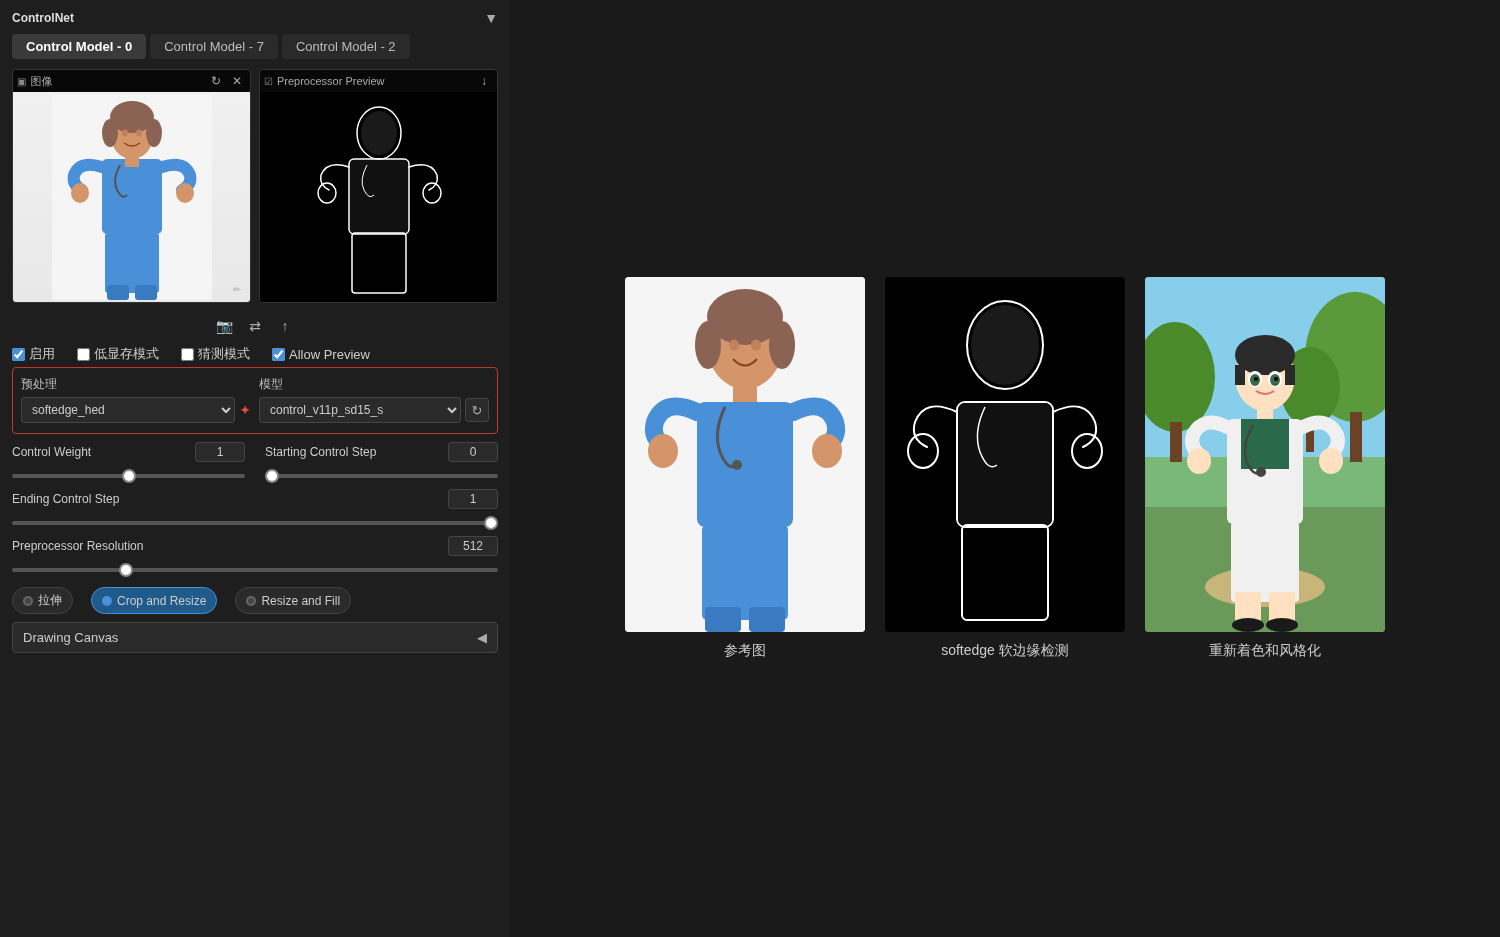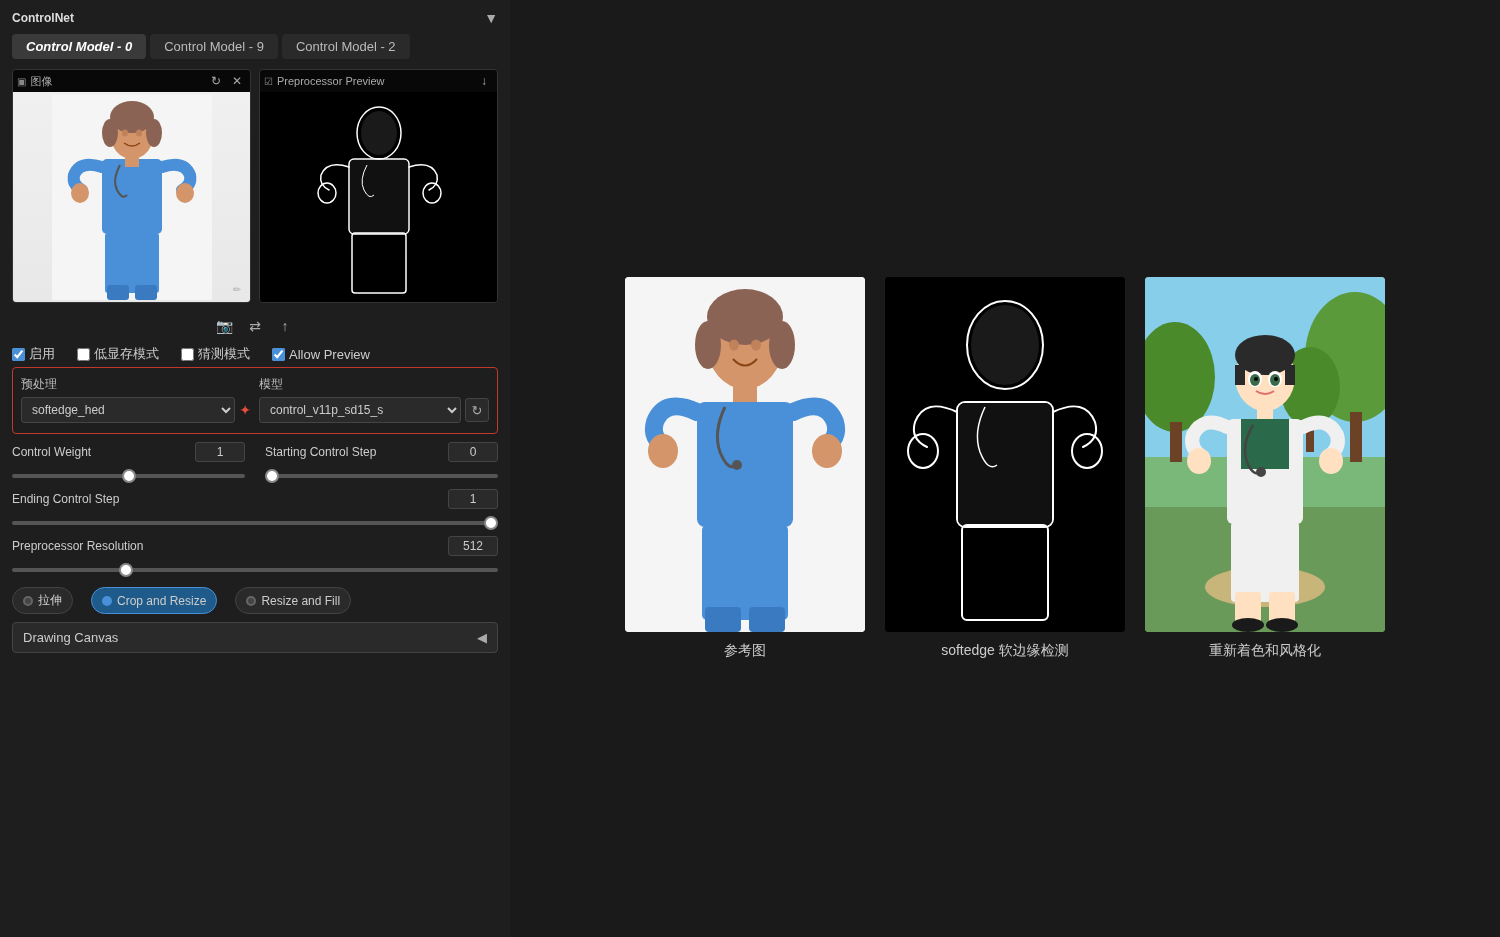--- a/index.html
+++ b/index.html
@@ -56,21 +56,20 @@
       font-size: 13px;
       color: #bbb;
       background: #2a2a2a;
       border: none;
     }
 
     .tab.active {
       background: #3a3a3a;
       color: #fff;
       font-weight: bold;
-      font-style: italic;
     }
 
     .image-row {
       display: flex;
       gap: 8px;
       margin-bottom: 8px;
     }
 
     .image-box {
       flex: 1;
@@ -425,21 +424,21 @@
 
 <div class="left-panel">
 
   <div class="panel-header">
     <span class="panel-title">ControlNet</span>
     <span class="panel-arrow">▼</span>
   </div>
 
   <div class="tabs">
     <button class="tab active">Control Model - 0</button>
-    <button class="tab">Control Model - 9</button>
+    <button class="tab">Control Model - 7</button>
     <button class="tab">Control Model - 2</button>
   </div>
 
   <div class="image-row">
 
     <div class="image-box">
       <div class="image-box-header">
         <div class="image-box-header-left">
           <span style="font-size:10px; color:#888;">▣</span>
           <span style="font-size:11px;color:#aaa;">图像</span>

